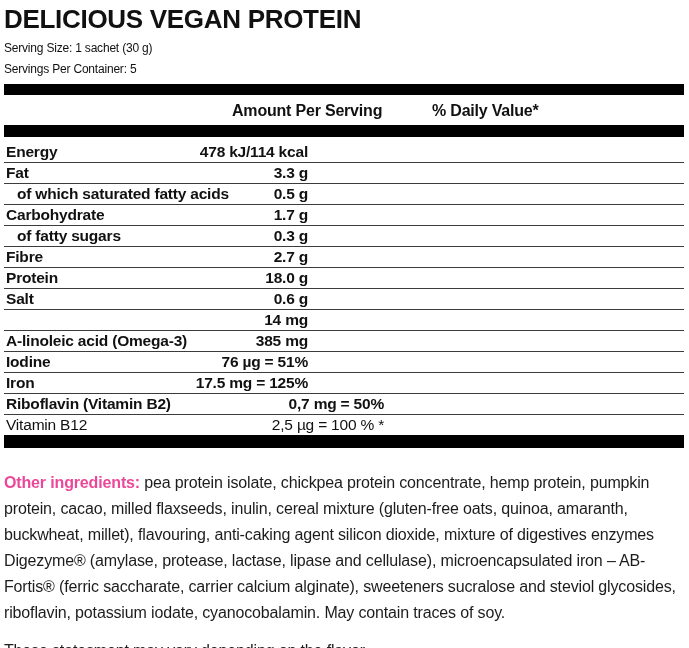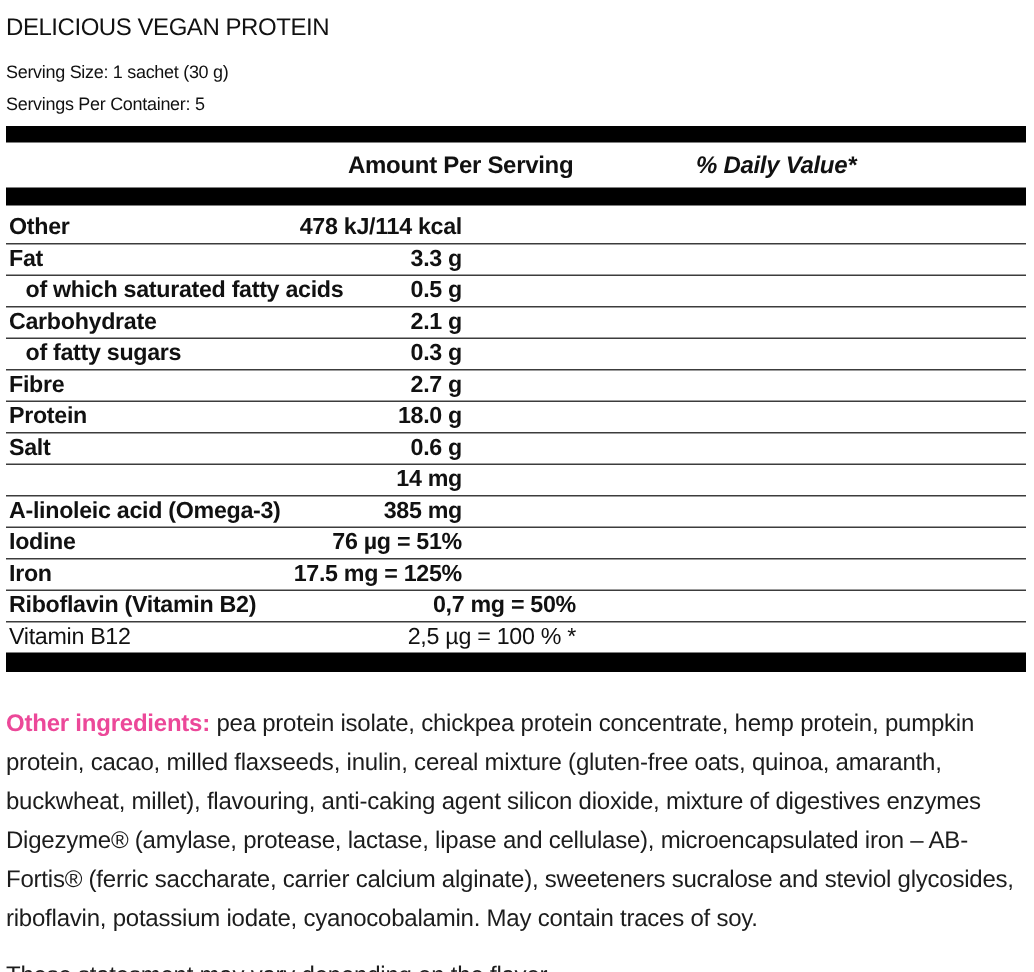--- a/index.html
+++ b/index.html
@@ -14,22 +14,22 @@
     font-family: "Liberation Sans", "DejaVu Sans", sans-serif;
     color: #111111;
     -webkit-font-smoothing: antialiased;
   }
   .label {
     padding: 6px 5px 0 4px;
     box-sizing: border-box;
     width: 689px;
   }
   .title {
-    font-size: 16px;
-    font-weight: 400;
+    font-size: 26px;
+    font-weight: 700;
     letter-spacing: -0.3px;
     margin: 0 0 6px 0;
     line-height: 26px;
     text-transform: uppercase;
   }
   .serving-line {
     font-size: 12px;
     font-weight: 400;
     line-height: 21px;
     letter-spacing: -0.2px;
@@ -48,21 +48,21 @@
   .th {
     position: absolute;
     top: 7px;
     font-size: 16px;
     font-weight: 700;
     letter-spacing: -0.2px;
     white-space: nowrap;
     text-align: center;
   }
   .th-amount { left: 228px; }
-  .th-daily  { left: 460px; font-style: italic; }
+  .th-daily  { left: 428px; }
   .ntable { margin-top: 5px; }
   .nrow {
     position: relative;
     height: 20px;
     line-height: 20px;
     border-bottom: 1px solid #3c3c3c;
     font-size: 15.5px;
     font-weight: 700;
     letter-spacing: -0.2px;
     white-space: nowrap;
@@ -115,35 +115,35 @@
   <div class="thead">
     <span class="th th-amount">Amount Per Serving</span>
     <span class="th th-daily">% Daily Value*</span>
   </div>
 
   <div class="bar header-bar"></div>
 
   <div class="ntable" id="ntable">
   <div class="nrow">
     <span class="namount">478 kJ/114 kcal</span>
-    <span class="nlabel">Other</span>
+    <span class="nlabel">Energy</span>
   </div>
 
   <div class="nrow">
     <span class="namount">3.3 g</span>
     <span class="nlabel">Fat</span>
   </div>
 
   <div class="nrow">
     <span class="namount">0.5 g</span>
     <span class="nlabel indent">of which saturated fatty acids</span>
   </div>
 
   <div class="nrow">
-    <span class="namount">2.1 g</span>
+    <span class="namount">1.7 g</span>
     <span class="nlabel">Carbohydrate</span>
   </div>
 
   <div class="nrow">
     <span class="namount">0.3 g</span>
     <span class="nlabel indent">of fatty sugars</span>
   </div>
 
   <div class="nrow">
     <span class="namount">2.7 g</span>

